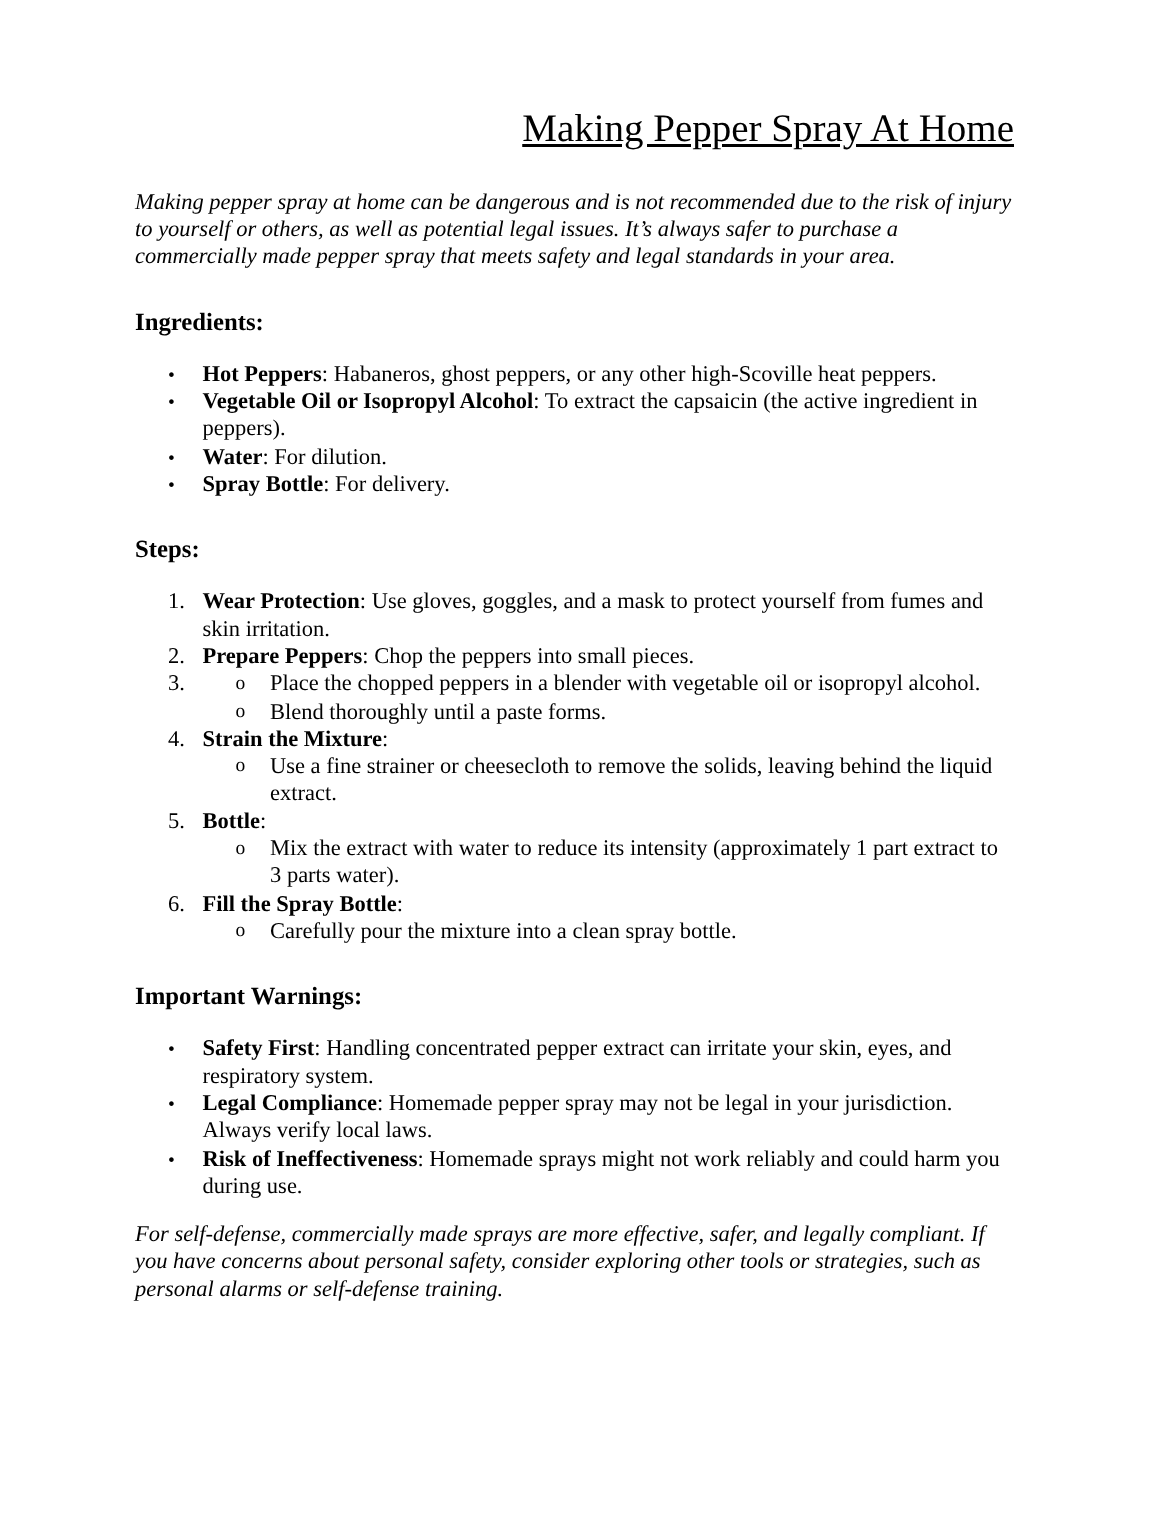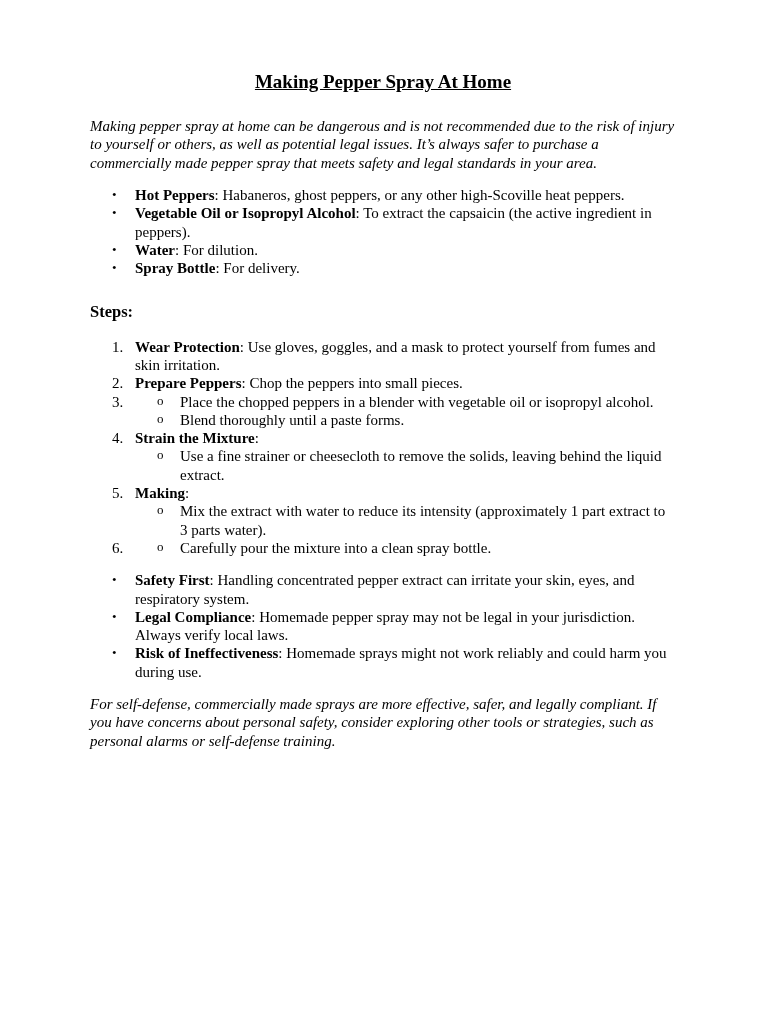--- a/index.html
+++ b/index.html
@@ -13,23 +13,23 @@
     box-sizing: border-box;
     padding: 70px 92px 40px 90px;
     background: #ffffff;
     font-family: "Liberation Serif", "DejaVu Serif", serif;
     font-size: 15px;
     line-height: 1.22;
     color: #000000;
     overflow: hidden;
   }
   .doc-title {
-    text-align: center;
-    font-size: 19px;
-    font-weight: bold;
+    text-align: right;
+    font-size: 26px;
+    font-weight: normal;
     text-decoration: underline;
     margin: 0 0 24px 0;
   }
   .para {
     margin: 0 0 14px 0;
     font-style: italic;
   }
   .section-heading {
     font-size: 16.5px;
     font-weight: bold;
@@ -64,20 +64,21 @@
 </head>
 <body>
 
 <div class="page">
 
   <h1 class="doc-title">Making Pepper Spray At Home</h1>
 
   <p class="para">Making pepper spray at home can be dangerous and is not recommended due to the risk of injury to yourself or others, as well as potential legal issues. It’s always safer to purchase a commercially made pepper spray that meets safety and legal standards in your area.</p>
 
 
+  <h2 class="section-heading">Ingredients:</h2>
 
   <div class="list">
     <div class="li">
       <span class="marker bullet">•</span>
       <div class="li-text"><b>Hot Peppers</b><span>: Habaneros, ghost peppers, or any other high-Scoville heat peppers.</span></div>
     </div>
     <div class="li">
       <span class="marker bullet">•</span>
       <div class="li-text"><b>Vegetable Oil or Isopropyl Alcohol</b><span>: To extract the capsaicin (the active ingredient in peppers).</span></div>
     </div>
@@ -125,42 +126,44 @@
           <div class="li">
             <span class="marker sub-marker">o</span>
             <div class="li-text">Use a fine strainer or cheesecloth to remove the solids, leaving behind the liquid extract.</div>
           </div>
         </div>
       </div>
     </div>
     <div class="li">
       <span class="marker">5.</span>
       <div class="li-text">
-        <div><b>Making</b><span>:</span></div>
+        <div><b>Bottle</b><span>:</span></div>
         <div class="sublist">
           <div class="li">
             <span class="marker sub-marker">o</span>
             <div class="li-text">Mix the extract with water to reduce its intensity (approximately 1 part extract to 3 parts water).</div>
           </div>
         </div>
       </div>
     </div>
     <div class="li">
       <span class="marker">6.</span>
       <div class="li-text">
+        <div><b>Fill the Spray Bottle</b><span>:</span></div>
         <div class="sublist">
           <div class="li">
             <span class="marker sub-marker">o</span>
             <div class="li-text">Carefully pour the mixture into a clean spray bottle.</div>
           </div>
         </div>
       </div>
     </div>
   </div>
 
+  <h2 class="section-heading">Important Warnings:</h2>
 
   <div class="list">
     <div class="li">
       <span class="marker bullet">•</span>
       <div class="li-text"><b>Safety First</b><span>: Handling concentrated pepper extract can irritate your skin, eyes, and respiratory system.</span></div>
     </div>
     <div class="li">
       <span class="marker bullet">•</span>
       <div class="li-text"><b>Legal Compliance</b><span>: Homemade pepper spray may not be legal in your jurisdiction. Always verify local laws.</span></div>
     </div>

